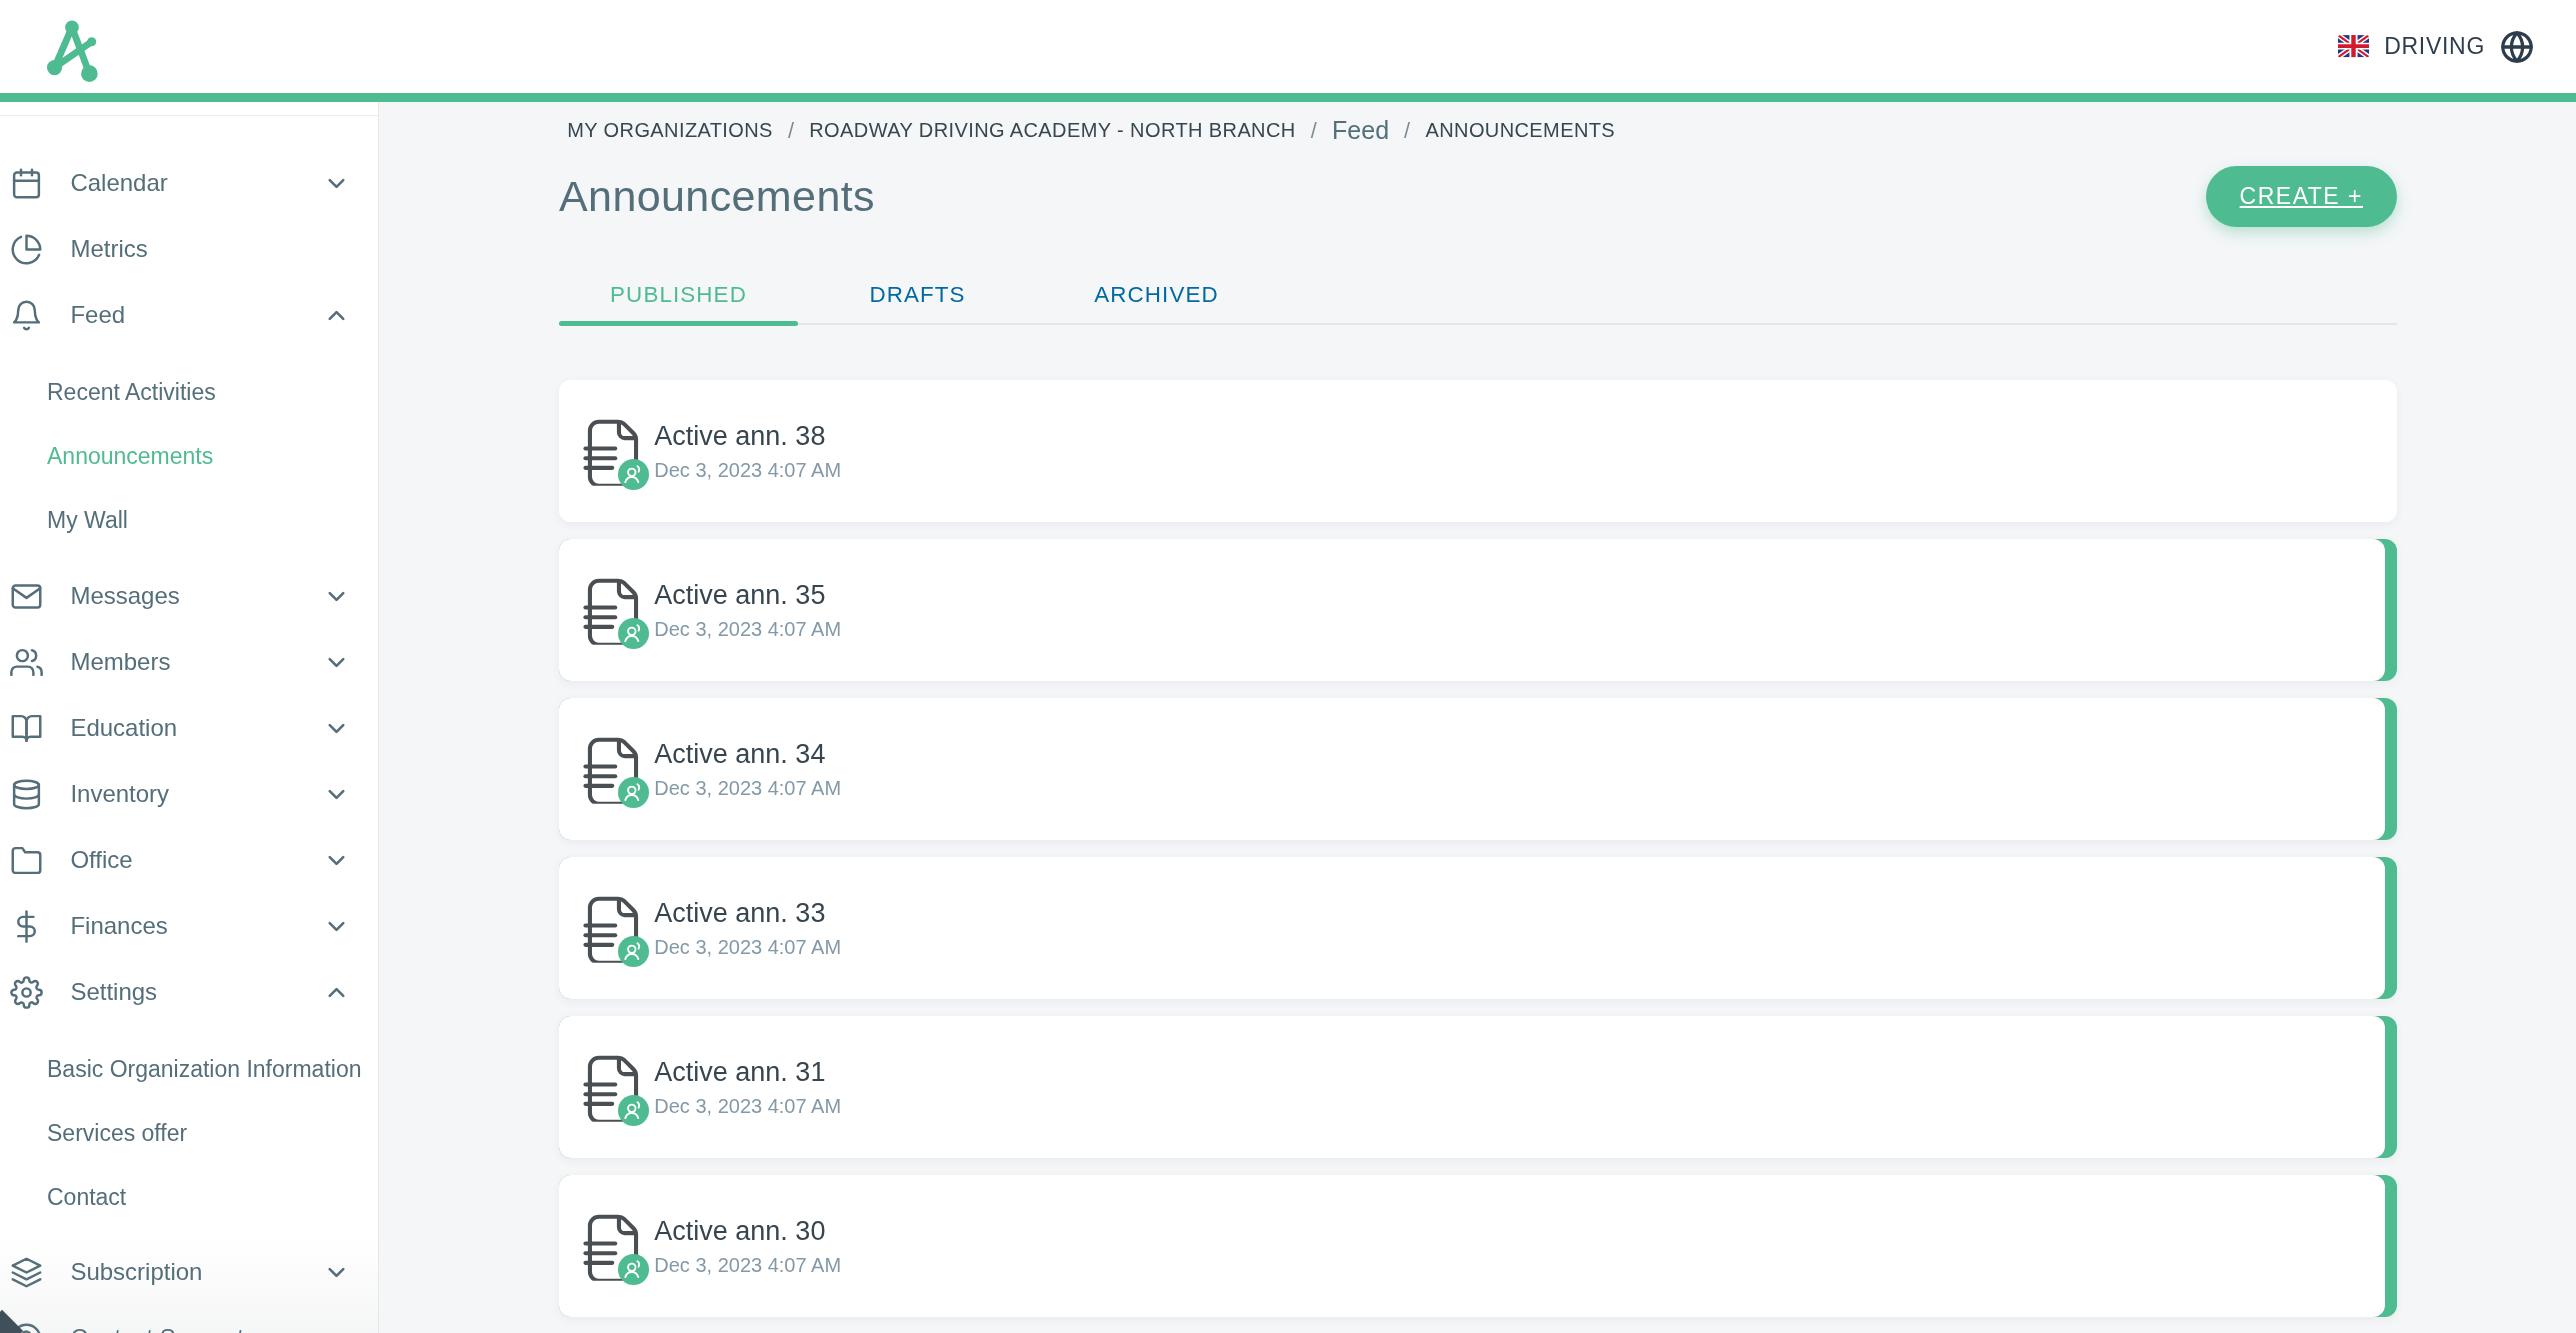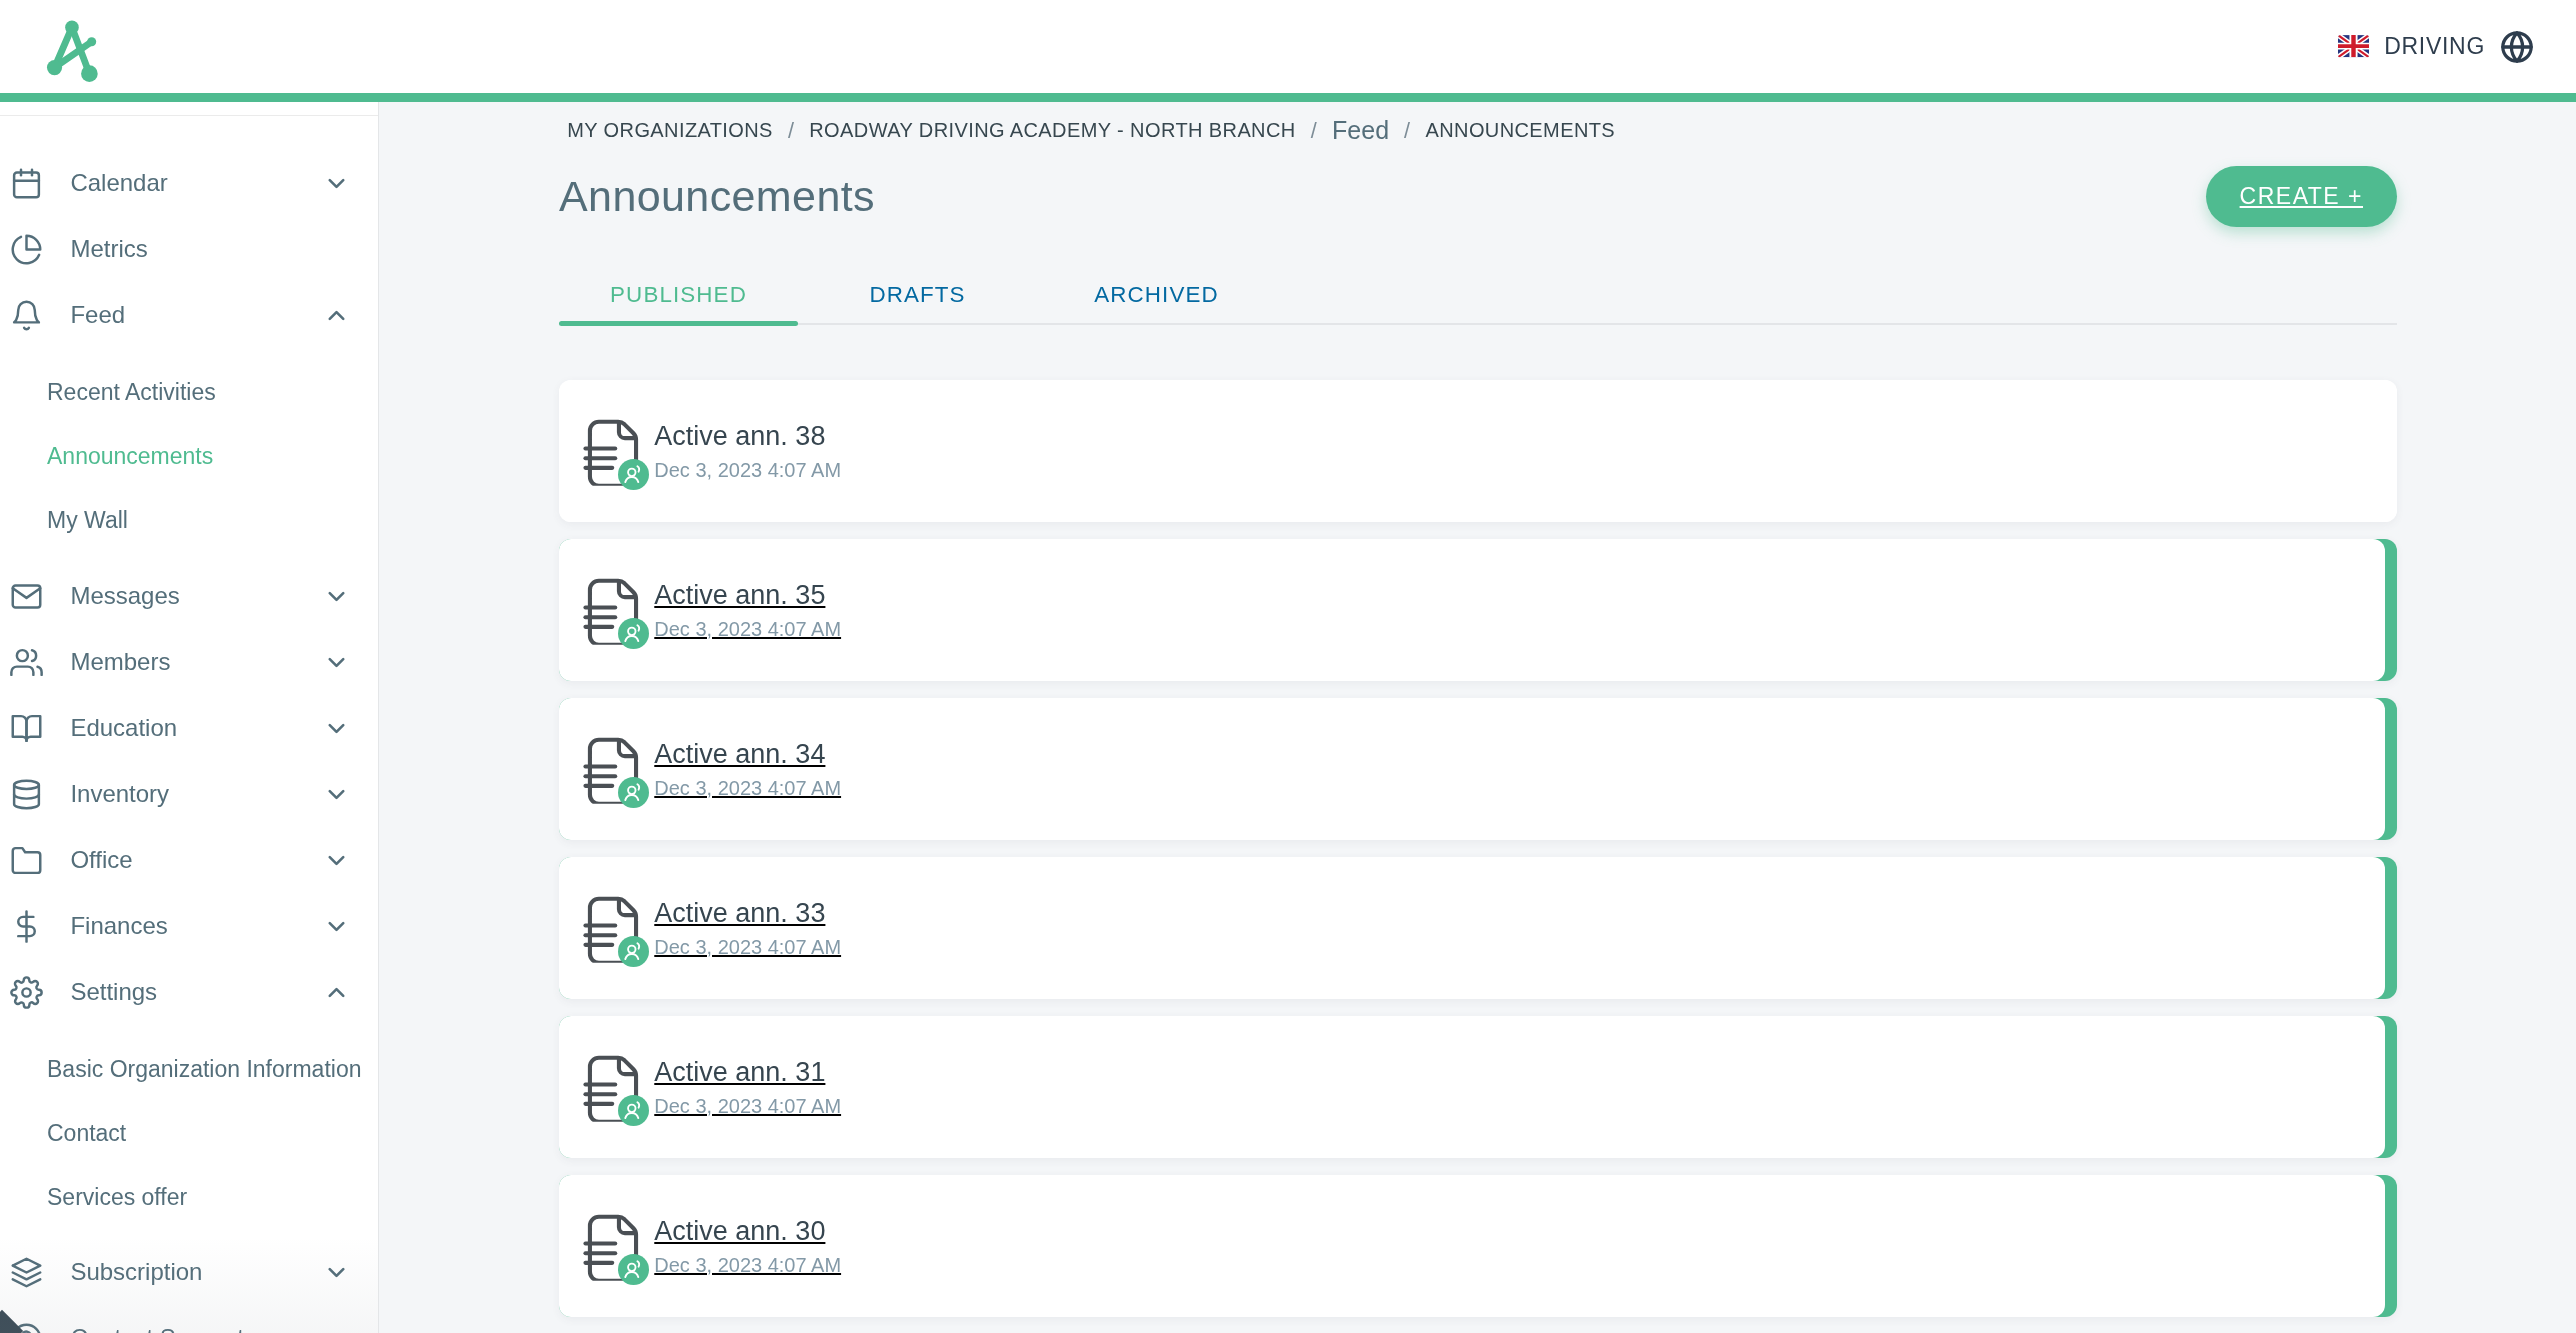--- a/index.html
+++ b/index.html
@@ -98,21 +98,21 @@
   .cards { margin-top:55px; display:flex; flex-direction:column; gap:17px; }
   .card {
     height:142px; border-radius:12px; background:#fff;
     box-shadow:0 2.2px 9px rgba(60,70,80,0.06); cursor:pointer;
   }
   .card.highlighted { background:var(--accent,#4fbb90); }
   .card-inner {
     height:100%; background:#fff; border-radius:12px;
     display:flex; align-items:center; padding-left:21.6px;
   }
-  .card.highlighted .card-inner { margin-right:12px;text-decoration:underline; }
+  .card.highlighted .card-inner { margin-right:12px; }
   .doc-wrap { position:relative; width:61px; height:69px; margin-right:12.7px; flex:none; }
   .doc-svg { width:61px; height:69px; color:#4a4f54; }
   .doc-svg svg { stroke-width:5.5; }
   .badge {
     position:absolute; right:-7.5px; bottom:-4.5px; width:31px; height:31px;
     border-radius:50%; background:var(--accent,#4fbb90);
     display:flex; align-items:center; justify-content:center;
   }
   .badge svg { width:22.4px; height:22.4px; stroke:#fff; stroke-width:2; fill:none;
     stroke-linecap:round; stroke-linejoin:round; }
@@ -397,24 +397,24 @@
               <svg class="ic" viewBox="0 0 24 24" width="27" height="27">
                 <use href="#i-chev-up"></use>
               </svg>
             </span>
         </div>
         <div class="sub-list">
           <div class="sub-item">
               <span>Basic Organization Information</span>
             </div>
           <div class="sub-item">
+              <span>Services offer</span>
+            </div>
+          <div class="sub-item">
               <span>Contact</span>
-            </div>
-          <div class="sub-item">
-              <span>Services offer</span>
             </div>
         </div>
 
         <div class="nav-item">
           <span class="nav-icon">
               <svg class="ic" viewBox="0 0 24 24" width="33" height="33">
                 <use href="#i-layers"></use>
               </svg>
             </span>
           <span class="nav-label">Subscription</span>

